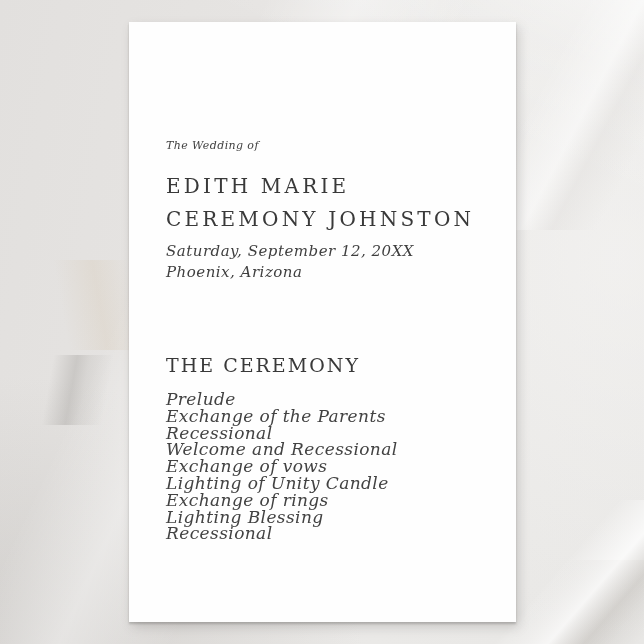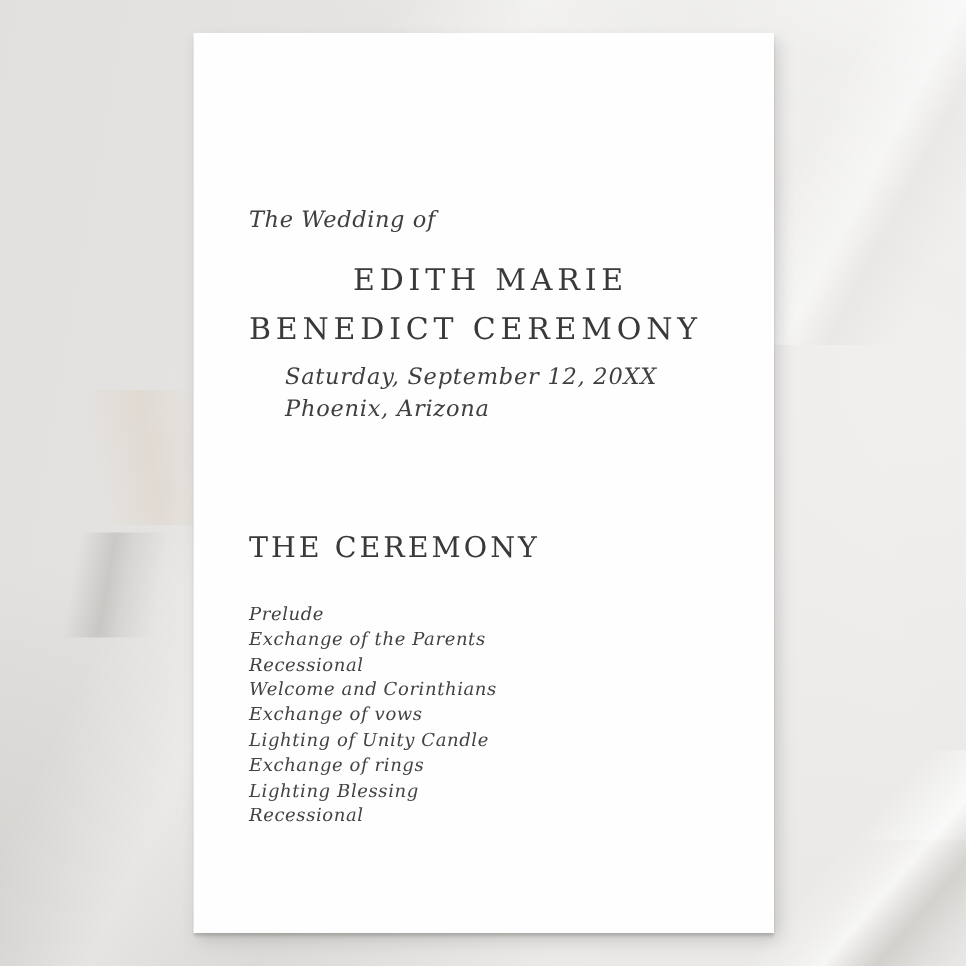--- a/index.html
+++ b/index.html
@@ -71,103 +71,102 @@
     background: #fefefe;
     box-shadow:
       0 2px 2px rgba(90, 88, 85, 0.30),
       3px 5px 10px rgba(90, 88, 85, 0.22);
     padding: 115px 28px 0 37px;
     color: #3d3d3d;
   }
 
   .intro {
     font-style: italic;
-    font-size: 15px;
+    font-size: 11px;
     line-height: 18px;
     letter-spacing: 0.4px;
     color: #3f3f3f;
     margin-bottom: 19px;
   }
 
   .name {
     font-size: 20px;
     line-height: 25px;
     letter-spacing: 3.2px;
     font-weight: 400;
     color: #393939;
   }
 
-  .bride { margin-bottom: 8px; text-align: center; }
+  .bride { margin-bottom: 8px; }
 
   .conjunction {
     font-size: 13px;
     line-height: 16px;
     letter-spacing: 3px;
     color: #3d3d3d;
     margin-bottom: 10px;
   }
 
   .groom { margin-bottom: 9px; }
 
   .date-block {
     font-style: italic;
     font-size: 15px;
     line-height: 20.5px;
     letter-spacing: 0.5px;
     color: #3f3f3f;
-    margin-left: 24px;
   }
 
   .ceremony-title {
     margin-top: 72px;
     font-size: 19px;
     line-height: 23px;
     letter-spacing: 2px;
     font-weight: 400;
     color: #393939;
-    margin-bottom: 24px;
+    margin-bottom: 14px;
   }
 
   .ceremony-list {
     font-style: italic;
-    font-size: 12px;
+    font-size: 17px;
     letter-spacing: 0.4px;
     color: #424242;
   }
 
   .ceremony-item {
     line-height: 16.8px;
   }
 </style>
 </head>
 <body>
 
 <div class="marble">
 
   <div class="card">
 
     <div class="intro">The Wedding of</div>
 
     <div class="name bride">EDITH MARIE</div>
 
 
-    <div class="name groom">BENEDICT CEREMONY</div>
+    <div class="name groom">CEREMONY JOHNSTON</div>
 
     <div class="date-block">
       <div>Saturday, September 12, 20XX</div>
       <div>Phoenix, Arizona</div>
     </div>
 
     <div class="ceremony-title">THE CEREMONY</div>
 
     <div class="ceremony-list">
         <div class="ceremony-item">Prelude</div>
         <div class="ceremony-item">Exchange of the Parents</div>
         <div class="ceremony-item">Recessional</div>
-        <div class="ceremony-item">Welcome and Corinthians</div>
+        <div class="ceremony-item">Welcome and Recessional</div>
         <div class="ceremony-item">Exchange of vows</div>
         <div class="ceremony-item">Lighting of Unity Candle</div>
         <div class="ceremony-item">Exchange of rings</div>
         <div class="ceremony-item">Lighting Blessing</div>
         <div class="ceremony-item">Recessional</div>
       </div>
 
   </div>
 </div>
 

